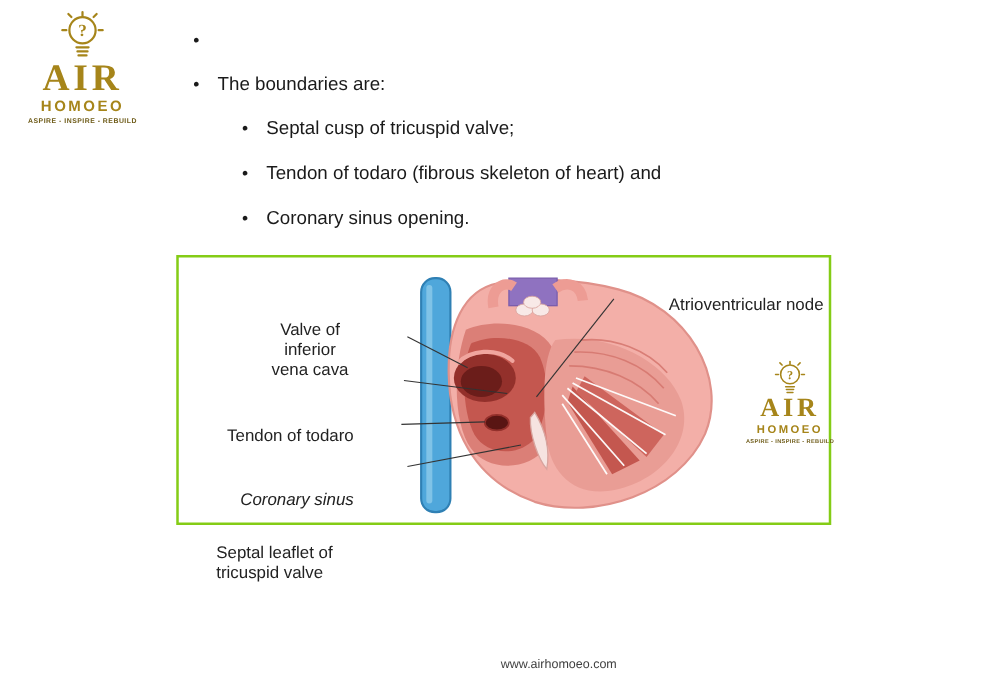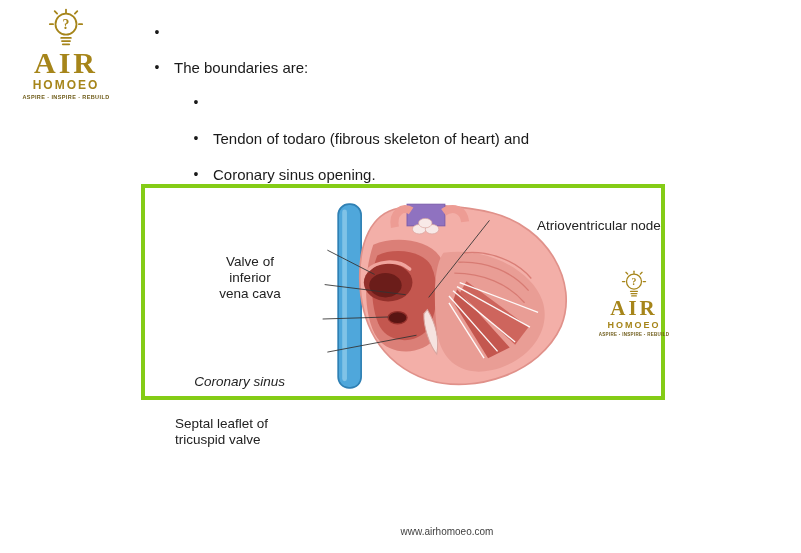--- a/index.html
+++ b/index.html
@@ -29,27 +29,27 @@
 
   
   .bullets{position:absolute;left:150px;top:22px;width:636px;}
   .bullet-item{display:flex;align-items:flex-start;font-size:15px;line-height:21px;}
   .bullet-item .dot{width:14px;flex:0 0 14px;margin-right:10px;text-align:center;font-size:14px;}
   .bullet-item.l1{margin-bottom:14px;}
   .bullet-item.l2{margin-left:39px;margin-bottom:15px;}
 
   
   .figure{
-    position:absolute;left:141px;top:184px;width:524px;height:216px;
-    background:#ffffff;border:4px solid #84cc16;box-sizing:border-box;
+    position:absolute;left:141px;top:204px;width:524px;height:216px;
+    background:#ffffff;border:2px solid #84cc16;box-sizing:border-box;
   }
   .heart-svg{position:absolute;left:0;top:0;width:100%;height:100%;}
   .fig-label{position:absolute;font-size:13.5px;line-height:16px;color:#222222;}
   .lbl-av{left:392px;top:30px;width:128px;text-align:left;}
-  .lbl-ivc{left:72px;top:50px;width:66px;text-align:center;margin-top:16px;}
+  .lbl-ivc{left:72px;top:50px;width:66px;text-align:center;}
   .lbl-tendon{left:14px;top:135px;width:126px;text-align:right;white-space:nowrap;}
   .lbl-cs{left:14px;top:186px;width:126px;text-align:right;white-space:nowrap;font-style:italic;}
   .lbl-septal{left:30px;top:228px;width:106px;text-align:left;}
 
   
   .footer-url{
     position:absolute;left:447px;top:526px;transform:translateX(-50%);
     font-size:10px;color:#3f3f3f;white-space:nowrap;
   }
 </style>
@@ -81,20 +81,21 @@
   <div class="bullets">
     <div class="bullet-item l1">
       <span class="dot">•</span>
     </div>
     <div class="bullet-item l1">
       <span class="dot">•</span>
       <span>The boundaries are:</span>
     </div>
     <div class="bullet-item l2">
       <span class="dot">•</span>
+      <span>Septal cusp of tricuspid valve;</span>
     </div>
     <div class="bullet-item l2">
       <span class="dot">•</span>
       <span>Tendon of todaro (fibrous skeleton of heart) and</span>
     </div>
     <div class="bullet-item l2">
       <span class="dot">•</span>
       <span>Coronary sinus opening.</span>
     </div>
   </div>
@@ -157,20 +158,21 @@
         <path d="M390 48 L300 162"></path>
         <path d="M150 92 L220 128"></path>
         <path d="M146 143 L266 158"></path>
         <path d="M143 194 L240 191"></path>
         <path d="M150 243 L282 218"></path>
       </g>
     </svg>
 
     <div class="fig-label lbl-av">Atrioventricular node</div>
     <div class="fig-label lbl-ivc">Valve of inferior vena cava</div>
+    <div class="fig-label lbl-tendon">Tendon of todaro</div>
     <div class="fig-label lbl-cs">Coronary sinus</div>
     <div class="fig-label lbl-septal">Septal leaflet of tricuspid valve</div>
 
     <div class="logo logo-watermark">
       <svg class="bulb" viewBox="0 0 44 52">
         <g stroke="#A6851A" stroke-width="2.2" fill="none" stroke-linecap="round">
           <path d="M22 2 L22 6"></path>
           <path d="M33 7 L36 4"></path>
           <path d="M11 7 L8 4"></path>
           <path d="M38 20 L42 20"></path>

